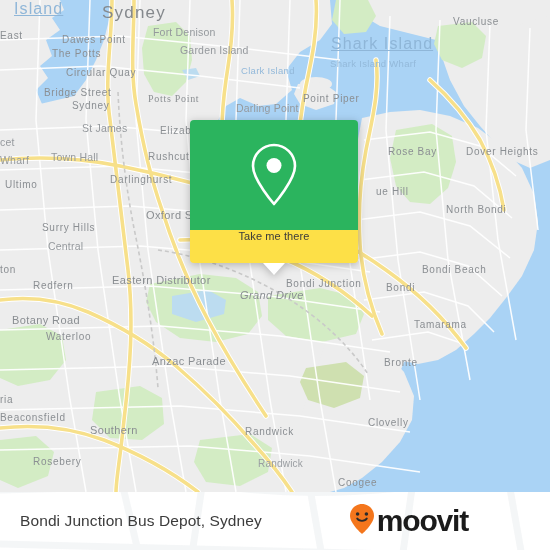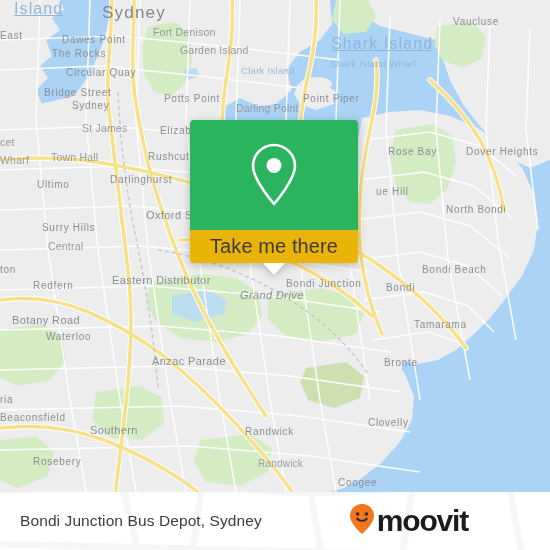--- a/index.html
+++ b/index.html
@@ -84,27 +84,26 @@
   .popup-green {
     background: #2bb45e;
     height: 110px;
     border-radius: 4px 4px 0 0;
     display: flex;
     align-items: center;
     justify-content: center;
   }
   .popup-green svg { display: block; }
   .popup-label {
-    background: #eab308;
+    background: #fde047;
     height: 33px;
     border-radius: 0 0 4px 4px;
     display: flex;
-    align-items: center;
     justify-content: center;
-    font-size: 20px;
+    font-size: 11px;
     color: #3b3b3b;
     letter-spacing: 0.1px;
   }
   .popup-tail {
     position: absolute;
     left: 50%;
     top: 143px;
     margin-left: -11px;
     width: 0;
     height: 0;
@@ -305,38 +304,38 @@
 
     <div id="map-labels">
         <div class="lbl place-big" style="left: 102px; top: 4px;">Sydney</div>
         <div class="lbl water" style="left: 14px; top: 1px;">Island</div>
         <div class="lbl poi" style="left: 153px; top: 27px;">Fort Denison</div>
         <div class="lbl place" style="left: 453px; top: 17px;">Vaucluse</div>
         <div class="lbl place" style="left: 0px; top: 31px;">East</div>
         <div class="lbl place" style="left: 37px; top: 35px; margin-left: 25px;">Dawes Point</div>
         <div class="lbl poi" style="left: 180px; top: 45px;">Garden Island</div>
         <div class="lbl water" style="left: 331px; top: 36px;">Shark Island</div>
-        <div class="lbl place" style="left: 52px; top: 49px;">The Rocks</div>
+        <div class="lbl place" style="left: 52px; top: 49px;">The Potts</div>
         <div class="lbl water-sm" style="left: 241px; top: 66px;">Clark Island</div>
         <div class="lbl water-sm" style="left: 330px; top: 59px;">Shark Island Wharf</div>
         <div class="lbl place" style="left: 66px; top: 68px;">Circular Quay</div>
         <div class="lbl place" style="left: 44px; top: 88px;">Bridge Street</div>
-        <div class="lbl place" style="left: 164px; top: 94px;">Potts Point</div>
+        <div class="lbl place" style="left: 148px; top: 94px; font-family: Liberation Serif, serif;">Potts Point</div>
         <div class="lbl poi" style="left: 236px; top: 103px;">Darling Point</div>
         <div class="lbl place" style="left: 303px; top: 94px;">Point Piper</div>
         <div class="lbl place" style="left: 72px; top: 101px;">Sydney</div>
         <div class="lbl poi" style="left: 82px; top: 123px;">St James</div>
         <div class="lbl place" style="left: 160px; top: 126px;">Elizab</div>
         <div class="lbl poi" style="left: 0px; top: 137px;">cet</div>
         <div class="lbl poi" style="left: 0px; top: 155px;">Wharf</div>
         <div class="lbl poi" style="left: 51px; top: 152px;">Town Hall</div>
         <div class="lbl place" style="left: 148px; top: 152px;">Rushcut</div>
         <div class="lbl place" style="left: 388px; top: 147px;">Rose Bay</div>
         <div class="lbl place" style="left: 466px; top: 147px;">Dover Heights</div>
-        <div class="lbl place" style="left: 5px; top: 180px; margin-left: 32px;">Ultimo</div>
+        <div class="lbl place" style="left: 5px; top: 180px;">Ultimo</div>
         <div class="lbl place" style="left: 110px; top: 175px;">Darlinghurst</div>
         <div class="lbl place" style="left: 360px; top: 187px; padding-left: 16px;">ue Hill</div>
         <div class="lbl place" style="left: 446px; top: 205px;">North Bondi</div>
         <div class="lbl road" style="left: 146px; top: 210px;">Oxford S</div>
         <div class="lbl place" style="left: 42px; top: 223px;">Surry Hills</div>
         <div class="lbl poi" style="left: 48px; top: 241px;">Central</div>
         <div class="lbl place" style="left: 286px; top: 279px;">Bondi Junction</div>
         <div class="lbl place" style="left: 422px; top: 265px;">Bondi Beach</div>
         <div class="lbl place" style="left: 386px; top: 283px;">Bondi</div>
         <div class="lbl place" style="left: 0px; top: 265px;">ton</div>

